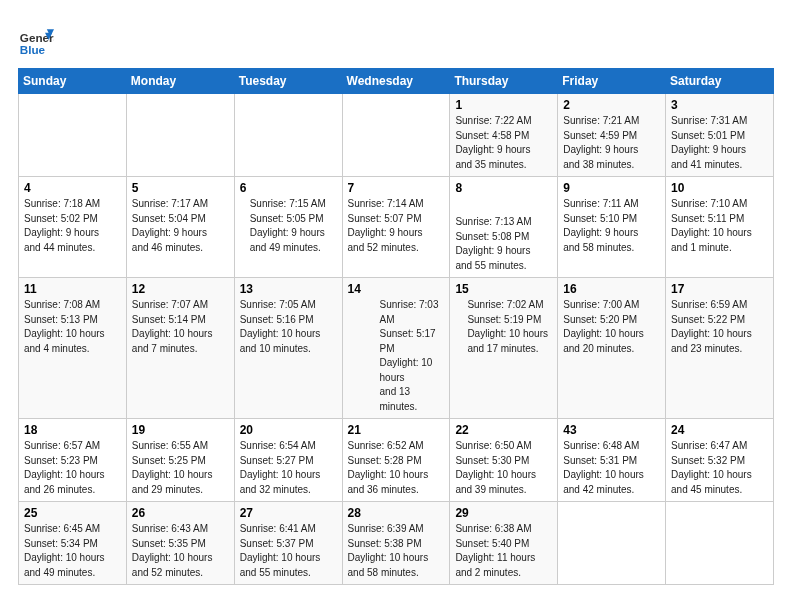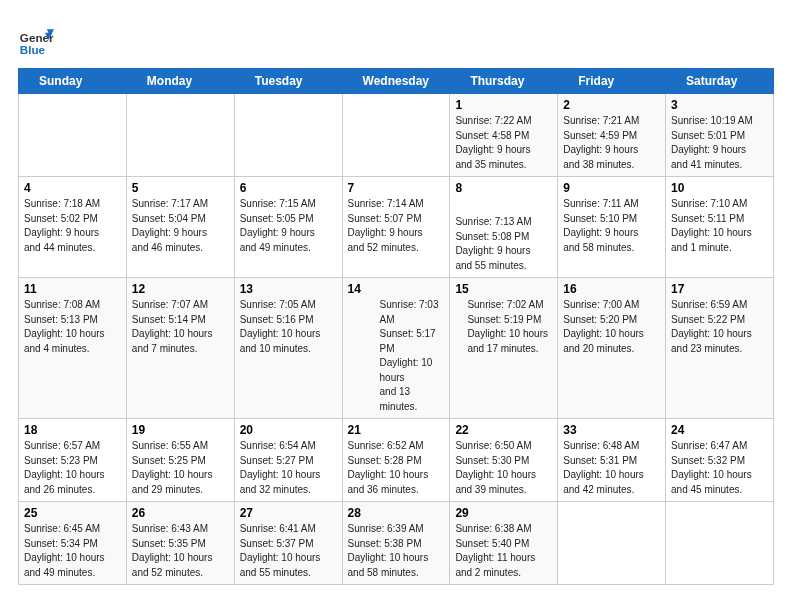--- a/index.html
+++ b/index.html
@@ -44,21 +44,21 @@
       font-weight: normal;
     }
     table {
       width: 100%;
       border-collapse: collapse;
       font-size: 10.5px;
     }
     thead tr th {
       background-color: #1a6fc4;
       color: #fff;
-      padding: 5px 20px;
+      padding: 5px 4px;
       text-align: left;
       font-size: 12px;
       font-weight: bold;
       border: 1px solid #1a6fc4;
     }
     tbody tr td {
       border: 1px solid #ccc;
       vertical-align: top;
       padding: 4px 5px;
       width: calc(100% / 7);
@@ -133,21 +133,21 @@
           </td>
           <td>
             <span class="day-num">2</span>
             <div class="day-info" style="white-space: pre-line;">Sunrise: 7:21 AM
 Sunset: 4:59 PM
 Daylight: 9 hours
 and 38 minutes.</div>
           </td>
           <td>
             <span class="day-num">3</span>
-            <div class="day-info" style="white-space: pre-line;">Sunrise: 10:19 AM
+            <div class="day-info" style="white-space: pre-line;">Sunrise: 7:31 AM
 Sunset: 5:01 PM
 Daylight: 9 hours
 and 41 minutes.</div>
           </td>
         </tr>
         <tr>
           <td>
             <span class="day-num">4</span>
             <div class="day-info" style="white-space: pre-line;">Sunrise: 7:18 AM
 Sunset: 5:02 PM
@@ -156,21 +156,21 @@
           </td>
           <td>
             <span class="day-num">5</span>
             <div class="day-info" style="white-space: pre-line;">Sunrise: 7:17 AM
 Sunset: 5:04 PM
 Daylight: 9 hours
 and 46 minutes.</div>
           </td>
           <td>
             <span class="day-num">6</span>
-            <div class="day-info" style="white-space: pre-line;">Sunrise: 7:15 AM
+            <div class="day-info" style="white-space: pre-line; margin-left: 10px;">Sunrise: 7:15 AM
 Sunset: 5:05 PM
 Daylight: 9 hours
 and 49 minutes.</div>
           </td>
           <td>
             <span class="day-num">7</span>
             <div class="day-info" style="white-space: pre-line;">Sunrise: 7:14 AM
 Sunset: 5:07 PM
 Daylight: 9 hours
 and 52 minutes.</div>
@@ -278,21 +278,21 @@
 and 36 minutes.</div>
           </td>
           <td>
             <span class="day-num">22</span>
             <div class="day-info" style="white-space: pre-line;">Sunrise: 6:50 AM
 Sunset: 5:30 PM
 Daylight: 10 hours
 and 39 minutes.</div>
           </td>
           <td>
-            <span class="day-num">33</span>
+            <span class="day-num">43</span>
             <div class="day-info" style="white-space: pre-line;">Sunrise: 6:48 AM
 Sunset: 5:31 PM
 Daylight: 10 hours
 and 42 minutes.</div>
           </td>
           <td>
             <span class="day-num">24</span>
             <div class="day-info" style="white-space: pre-line;">Sunrise: 6:47 AM
 Sunset: 5:32 PM
 Daylight: 10 hours

